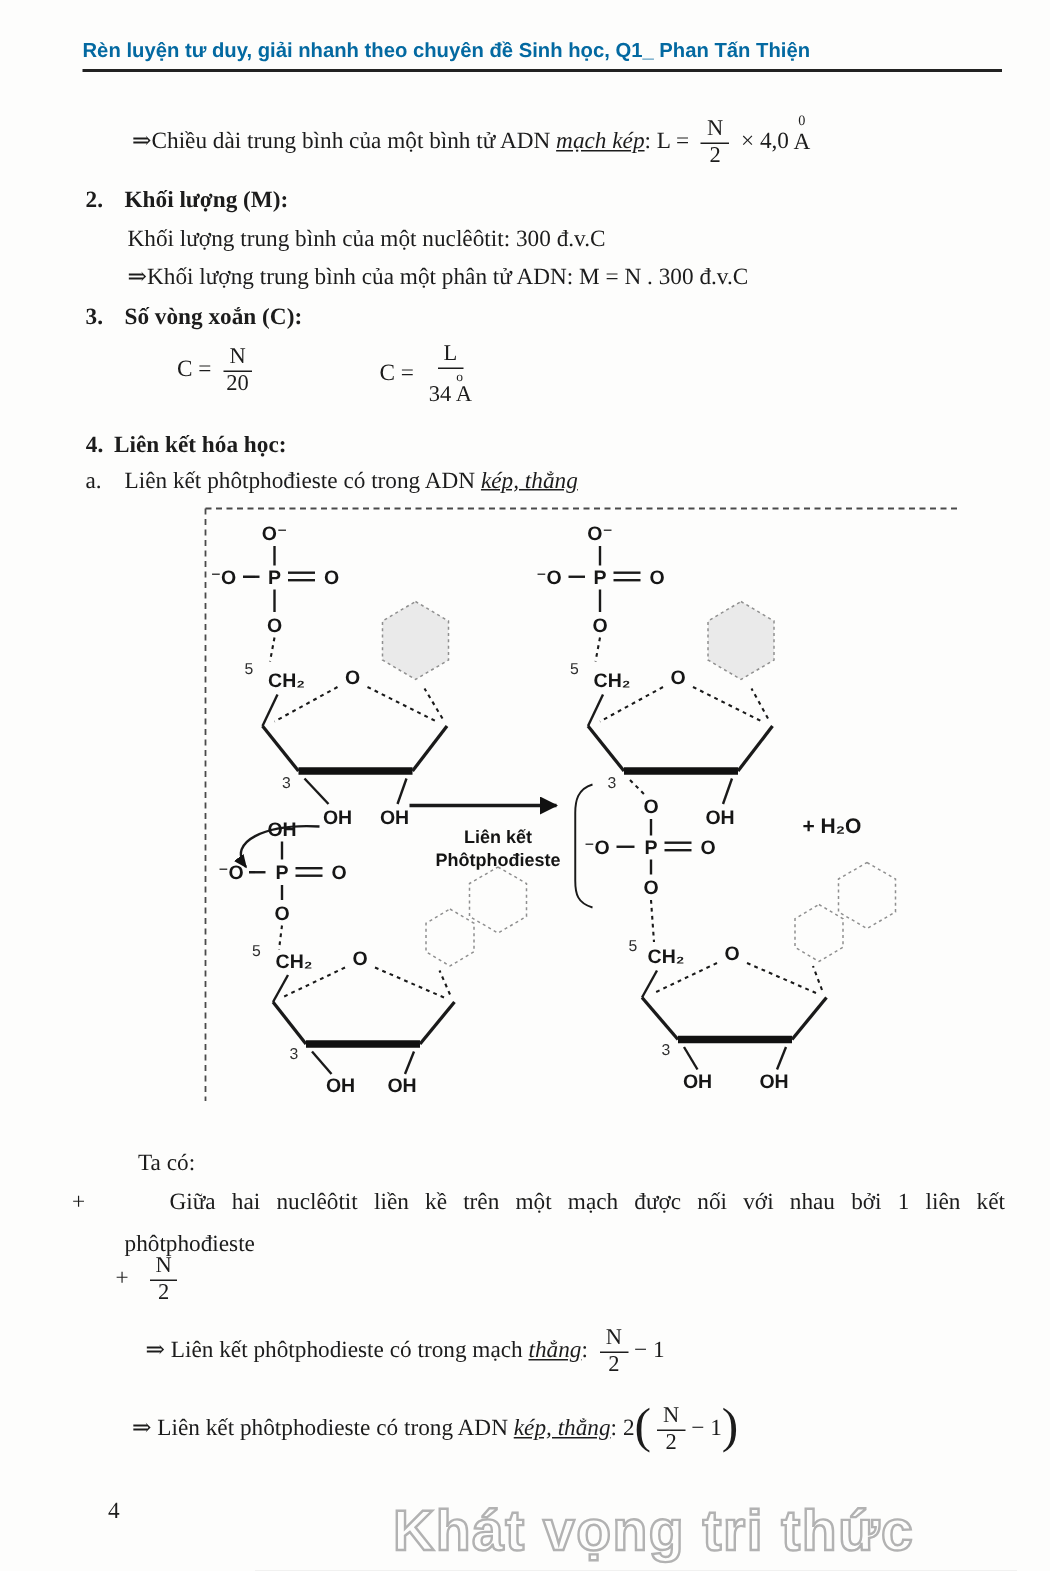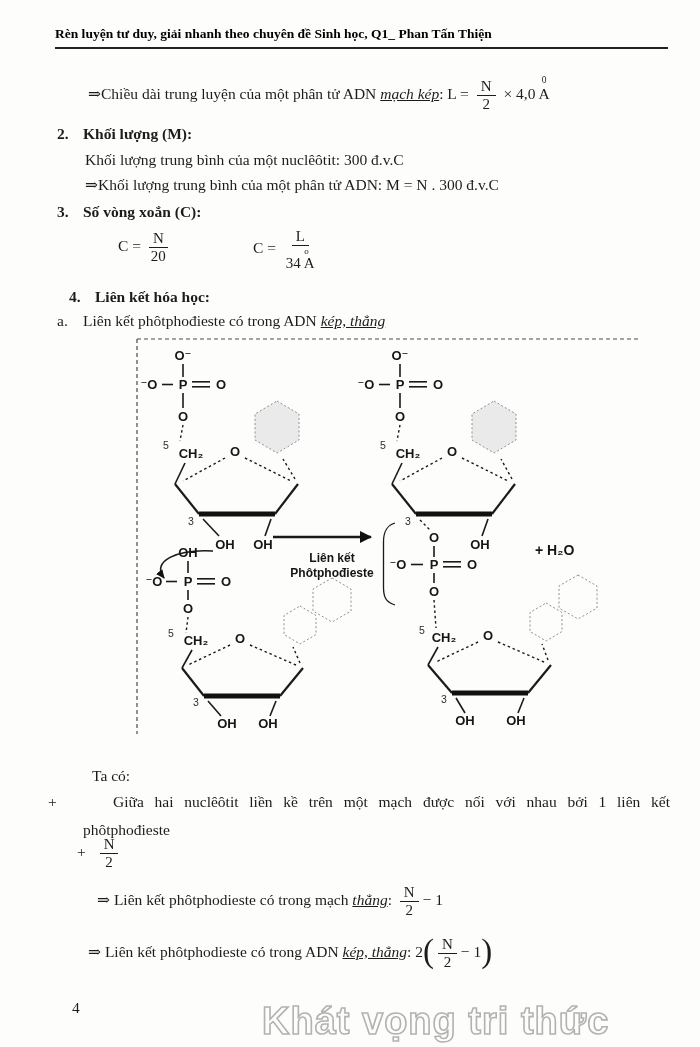--- a/index.html
+++ b/index.html
@@ -3,22 +3,22 @@
 <meta charset="utf-8">
 <style>
   html,body{margin:0;padding:0;background:#e8e8e8;}
   .page{position:relative;width:700px;height:1047px;background:#fdfdfc;margin:0 auto;
         font-family:"Liberation Serif","DejaVu Serif",serif;color:#1c1c1c;overflow:hidden;}
   .abs{position:absolute;}
   .txt{font-size:15.5px;line-height:1.3;white-space:nowrap;}
   .b{font-weight:bold;}
   .em{font-style:italic;text-decoration:underline;}
   .hdr{position:absolute;top:26px;left:55px;width:613px;
-       font-family:Liberation Serif, serif;font-weight:bold;font-size:13.5px;
-       color:#000000;border-bottom:2px solid #222;padding-bottom:5px;white-space:nowrap;}
+       font-family:Liberation Sans, sans-serif;font-weight:bold;font-size:13.5px;
+       color:#0369a1;border-bottom:2px solid #222;padding-bottom:5px;white-space:nowrap;}
   .num{display:inline-block;width:26px;}
   .frac{display:inline-flex;flex-direction:column;align-items:center;vertical-align:middle;
         line-height:1.15;margin:0 4px;font-size:15px;}
   .frac .fn{padding:0 4px;border-bottom:1.3px solid #1c1c1c;}
   .frac .fd{padding:0 2px;display:flex;flex-direction:column;align-items:center;line-height:1.1;}
   .fsup{font-size:9px;line-height:1;align-self:flex-end;margin:1px 6px -1px 0;}
   .angwrap{display:inline-block;position:relative;margin-left:3px;}
   .angwrap .dg{position:absolute;top:-10px;left:50%;transform:translateX(-50%);font-size:9.5px;}
   .paren{font-size:33px;font-weight:400;vertical-align:middle;line-height:1;position:relative;top:-2px;}
   .just{text-align:justify;text-align-last:justify;width:557px;}
@@ -42,21 +42,21 @@
 </head>
 <body>
 
 <div class="page">
 
   <div class="hdr">
     <span>Rèn luyện tư duy, giải nhanh theo chuyên đề Sinh học, Q1_ Phan Tấn Thiện</span>
   </div>
 
   <div class="abs txt" style="top:78px;left:88px;">
-    <span>⇒</span><span>Chiều dài trung luyện của một phân tử ADN </span><span class="em">mạch kép</span><span>: </span>
+    <span>⇒</span><span>Chiều dài trung bình của một bình tử ADN </span><span class="em">mạch kép</span><span>: </span>
     <span>L =</span>
     <span class="frac">
         <span class="fn">N</span>
         <span class="fd">2</span>
       </span>
     <span>× 4,0</span><span class="angwrap"><span class="dg">0</span><span>A</span></span>
   </div>
 
   <div class="abs txt b" style="top:124px;left:57px;">
     <span class="num">2.</span><span>Khối lượng (M):</span>
@@ -80,21 +80,21 @@
     <span>C =</span>
     <span class="frac">
         <span class="fn">L</span>
         <span class="fd">
           <span class="fsup">o</span>
           <span><span>34 </span><span>A</span></span>
         </span>
       </span>
   </div>
 
-  <div class="abs txt b" style="top:287px;left:69px;">
+  <div class="abs txt b" style="top:287px;left:50px;text-align:center;">
     <span class="num">4.</span><span>Liên kết hóa học:</span>
   </div>
   <div class="abs txt" style="top:311px;left:57px;">
     <span class="num">a.</span><span>Liên kết phôtphođieste có trong ADN </span><span class="em">kép, thẳng</span>
   </div>
 
   <div class="abs" style="top:337px;left:135px;width:530px;height:400px;">
   <svg width="530" height="400" viewBox="0 0 530 400" xmlns="http://www.w3.org/2000/svg">
     <defs>
       <marker id="ah" markerWidth="11" markerHeight="9" refX="8" refY="4" orient="auto" markerUnits="userSpaceOnUse">

